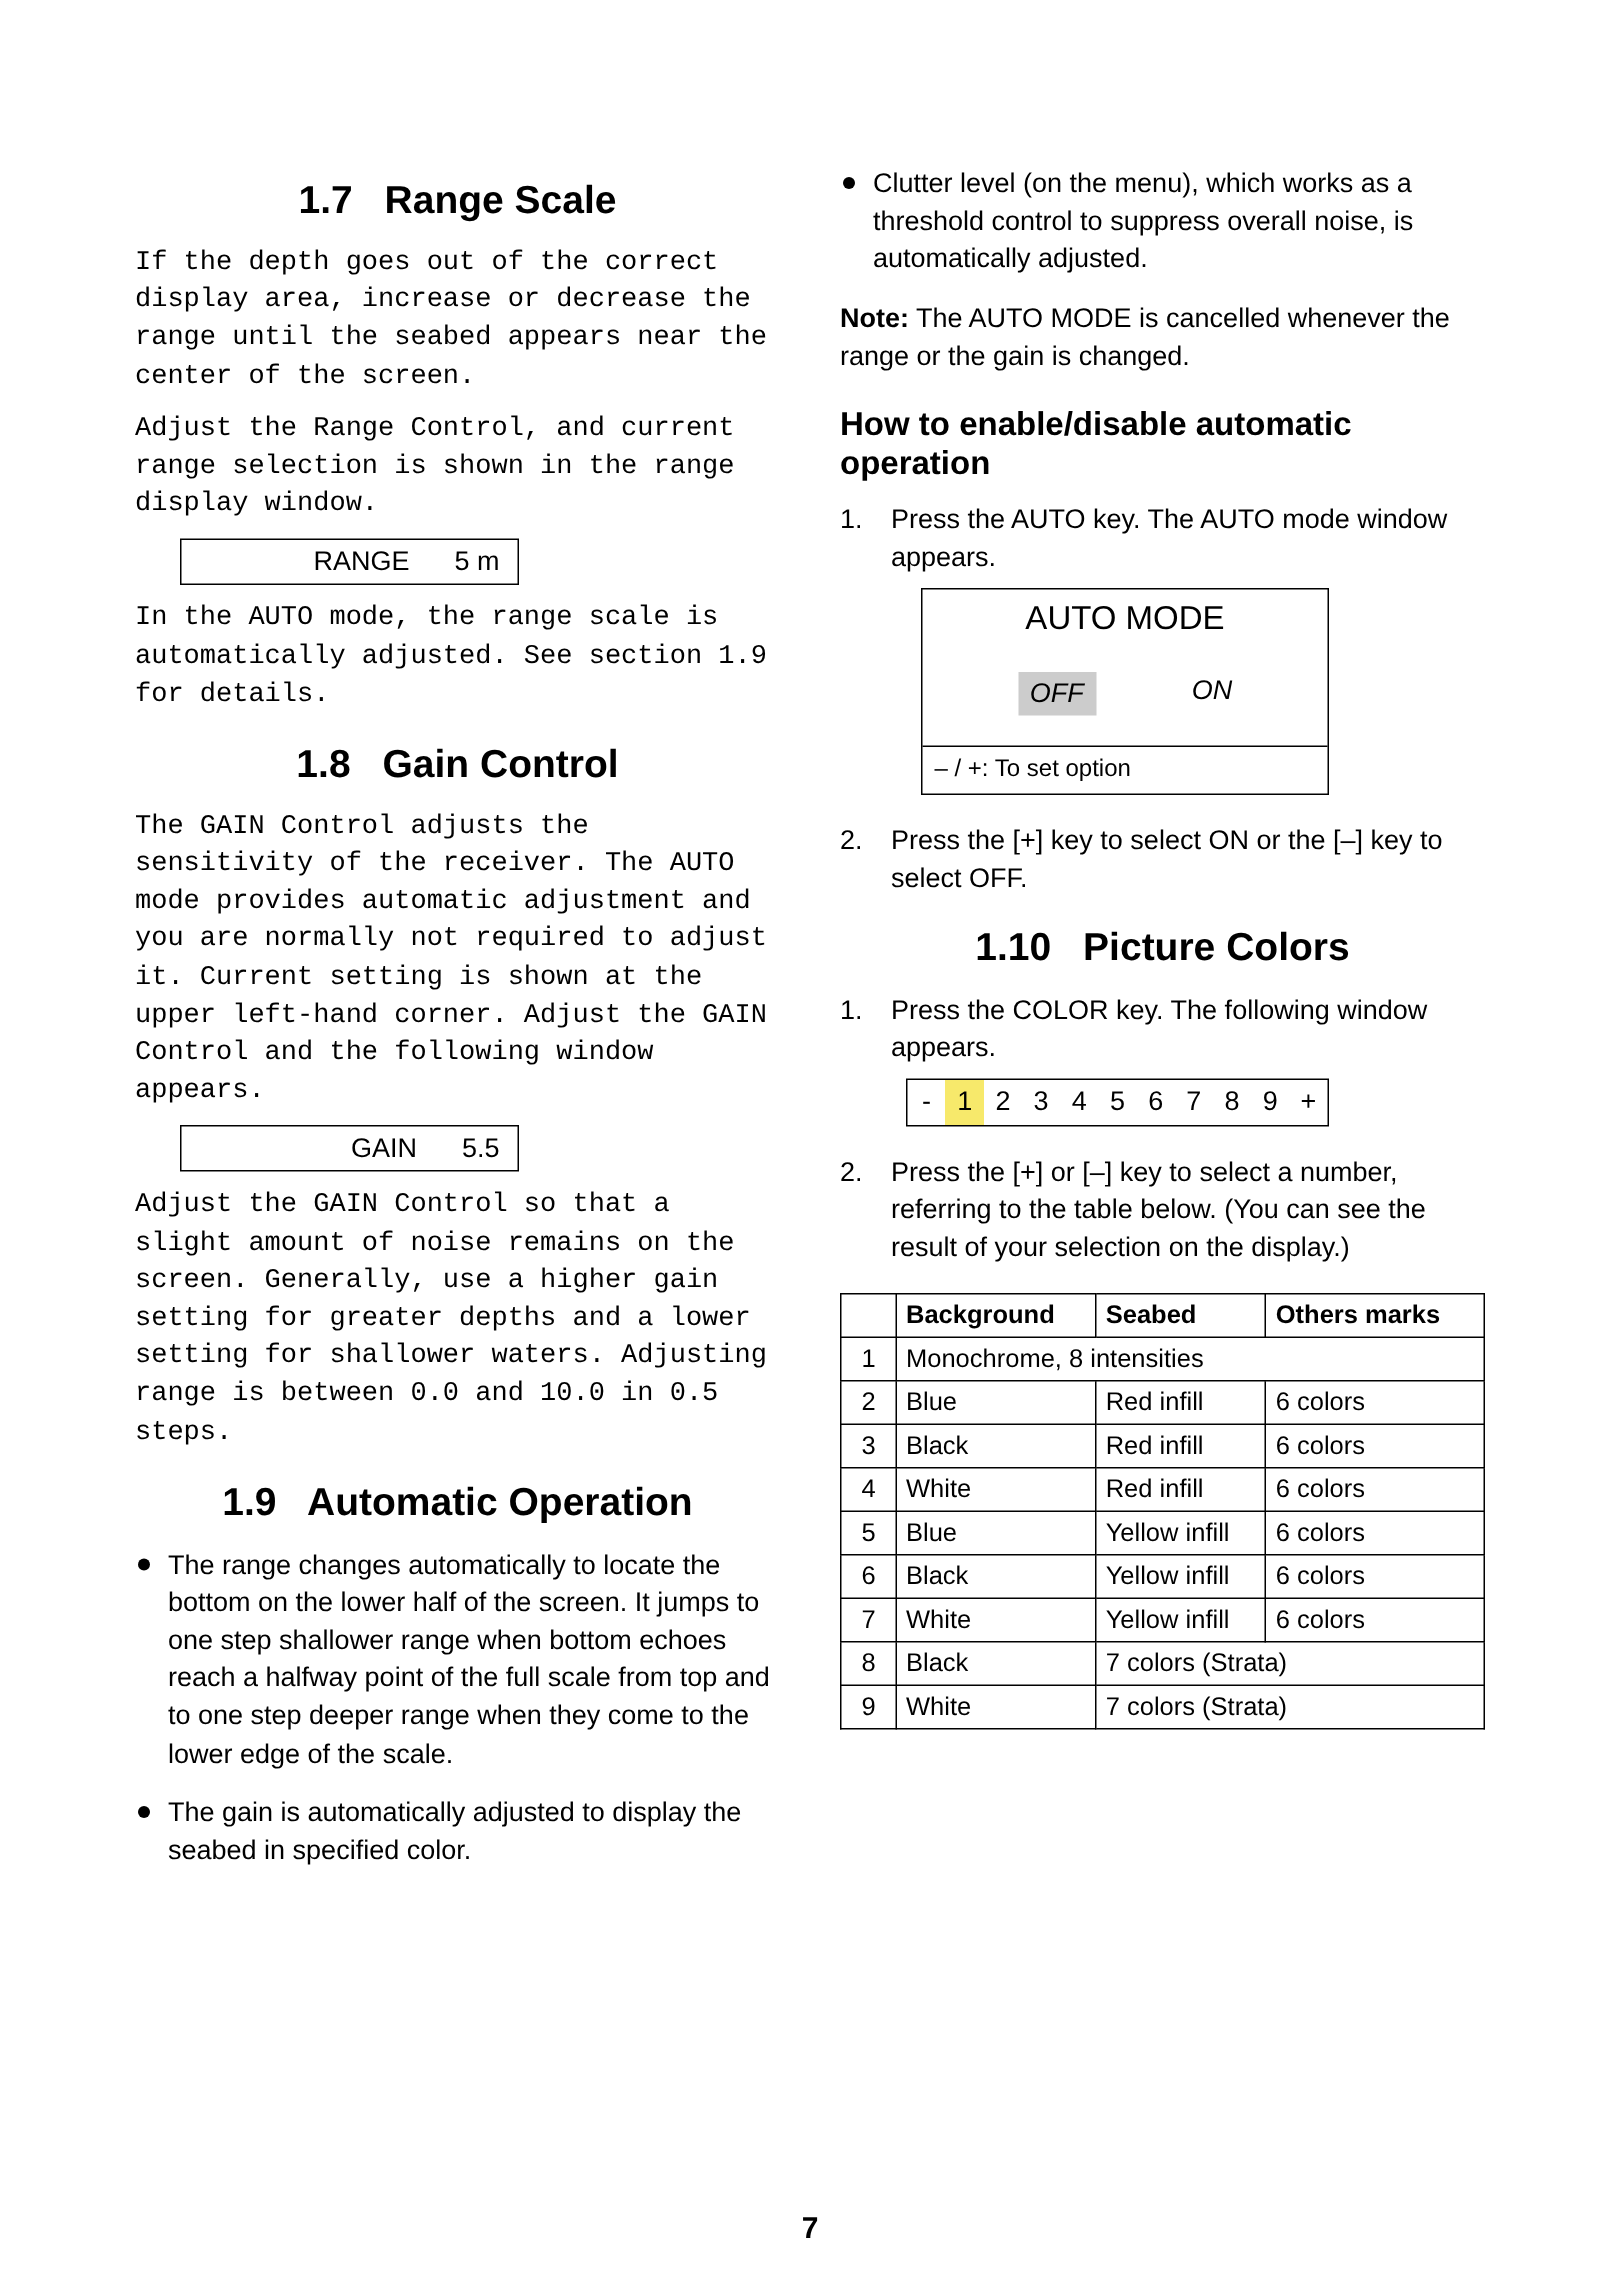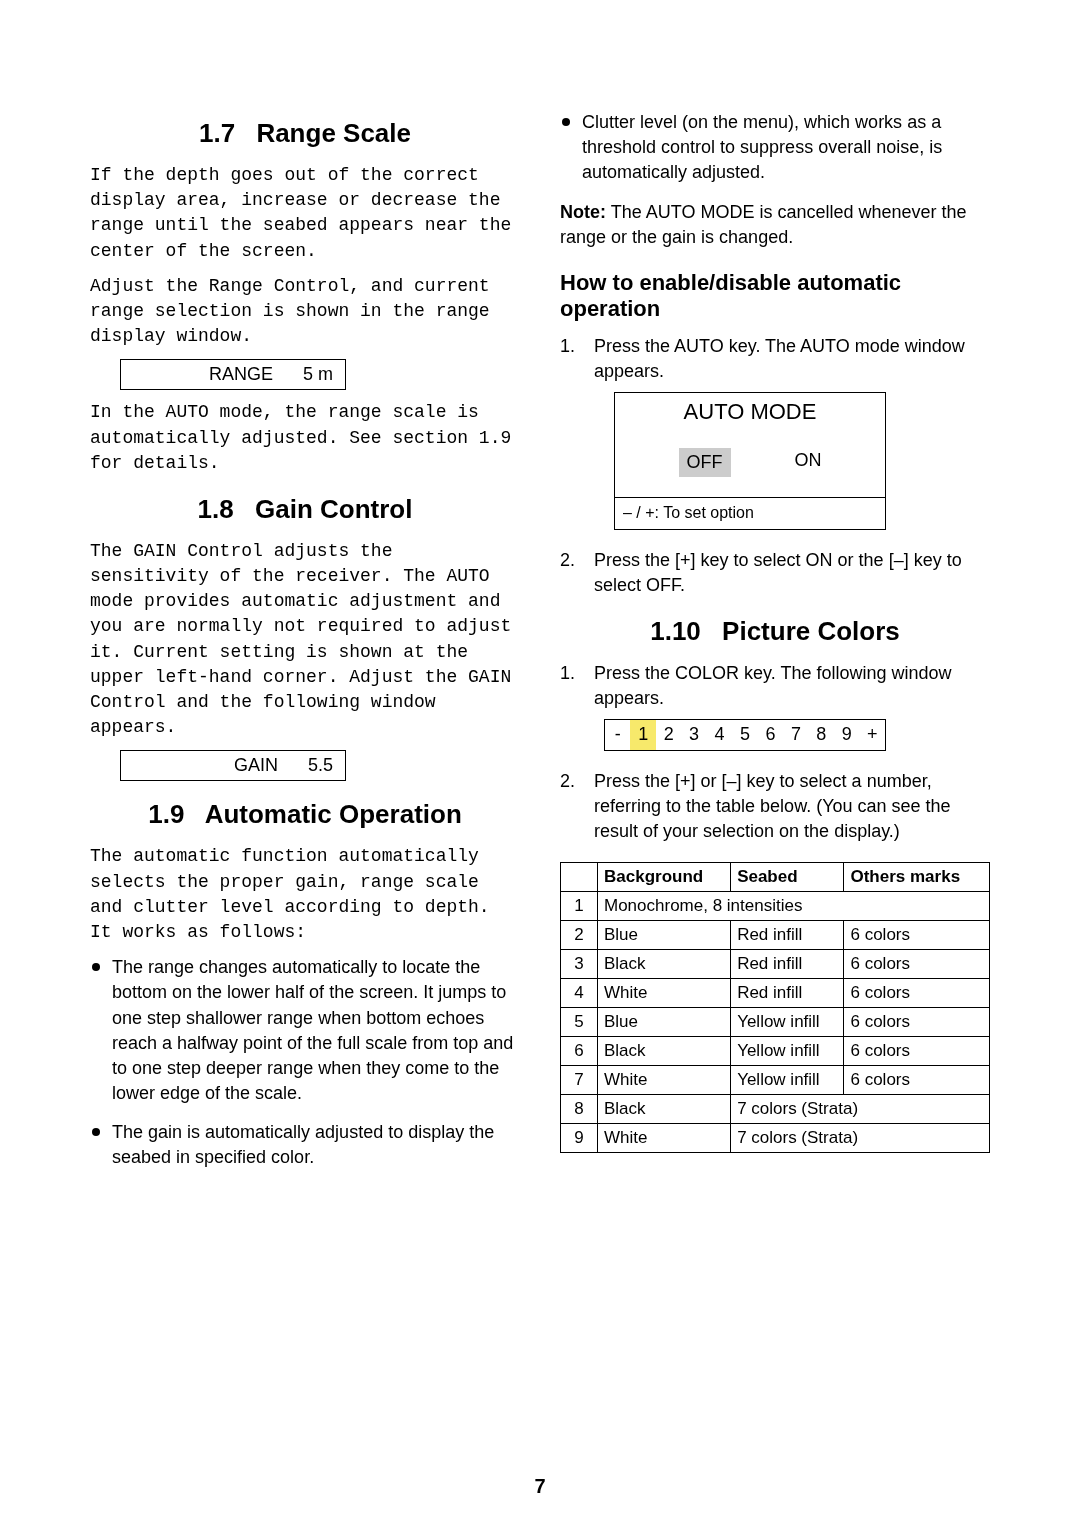--- a/index.html
+++ b/index.html
@@ -114,20 +114,21 @@
     font-size: 22px;
     padding: 4px 0;
   }
   .auto-mode-options {
     display: flex;
     justify-content: center;
     gap: 64px;
     padding: 16px 0 20px 0;
     font-size: 18px;
     border-bottom: 1.5px solid #000;
+    font-style: italic;
   }
   .auto-mode-options .off {
     background: #ccc;
     padding: 2px 8px;
   }
   .auto-mode-hint {
     font-size: 16px;
     padding: 4px 8px;
   }
   .color-box {
@@ -206,26 +207,26 @@
 
       <h2>
         <span class="num">1.8</span>
         <span>Gain Control</span>
       </h2>
       <p>The GAIN Control adjusts the sensitivity of the receiver. The AUTO mode provides automatic adjustment and you are normally not required to adjust it. Current setting is shown at the upper left-hand corner. Adjust the GAIN Control and the following window appears.</p>
       <div class="display-box">
         <span>GAIN</span>
         <span>5.5</span>
       </div>
+      <p>Adjust the GAIN Control so that a slight amount of noise remains on the screen. Generally, use a higher gain setting for greater depths and a lower setting for shallower waters. Adjusting range is between 0.0 and 10.0 in 0.5 steps.</p>
 
       <h2>
         <span class="num">1.9</span>
         <span>Automatic Operation</span>
       </h2>
-      <p>The automatic function automatically selects the proper gain, range scale and clutter level according to depth. It works as follows:</p>
       <ul class="bullets">
         <li>The range changes automatically to locate the bottom on the lower half of the screen. It jumps to one step shallower range when bottom echoes reach a halfway point of the full scale from top and to one step deeper range when they come to the lower edge of the scale.</li>
         <li>The gain is automatically adjusted to display the seabed in specified color.</li>
       </ul>
     </div>
 
     <div class="col">
 
       <ul class="bullets">
         <li>Clutter level (on the menu), which works as a threshold control to suppress overall noise, is automatically adjusted.</li>

